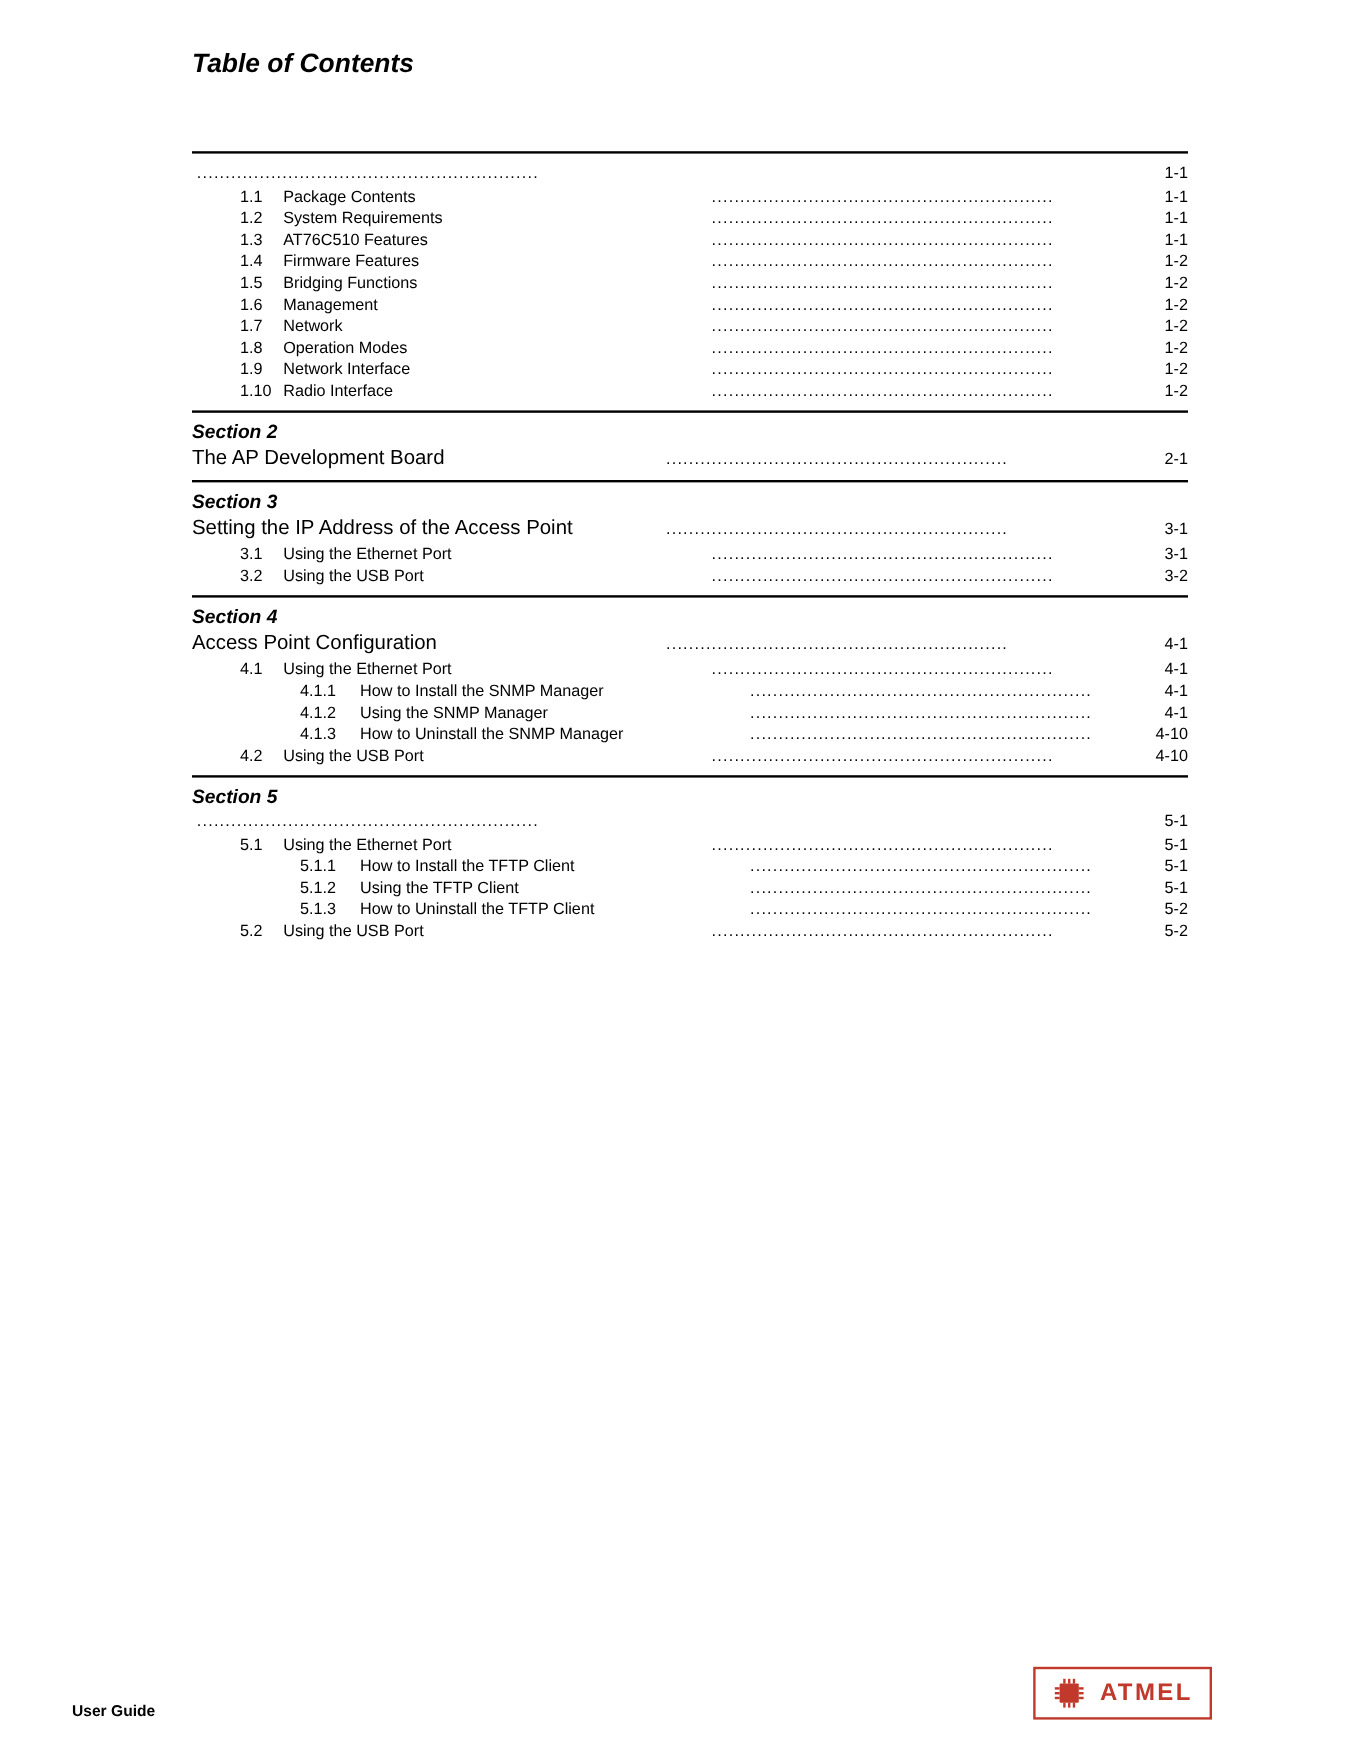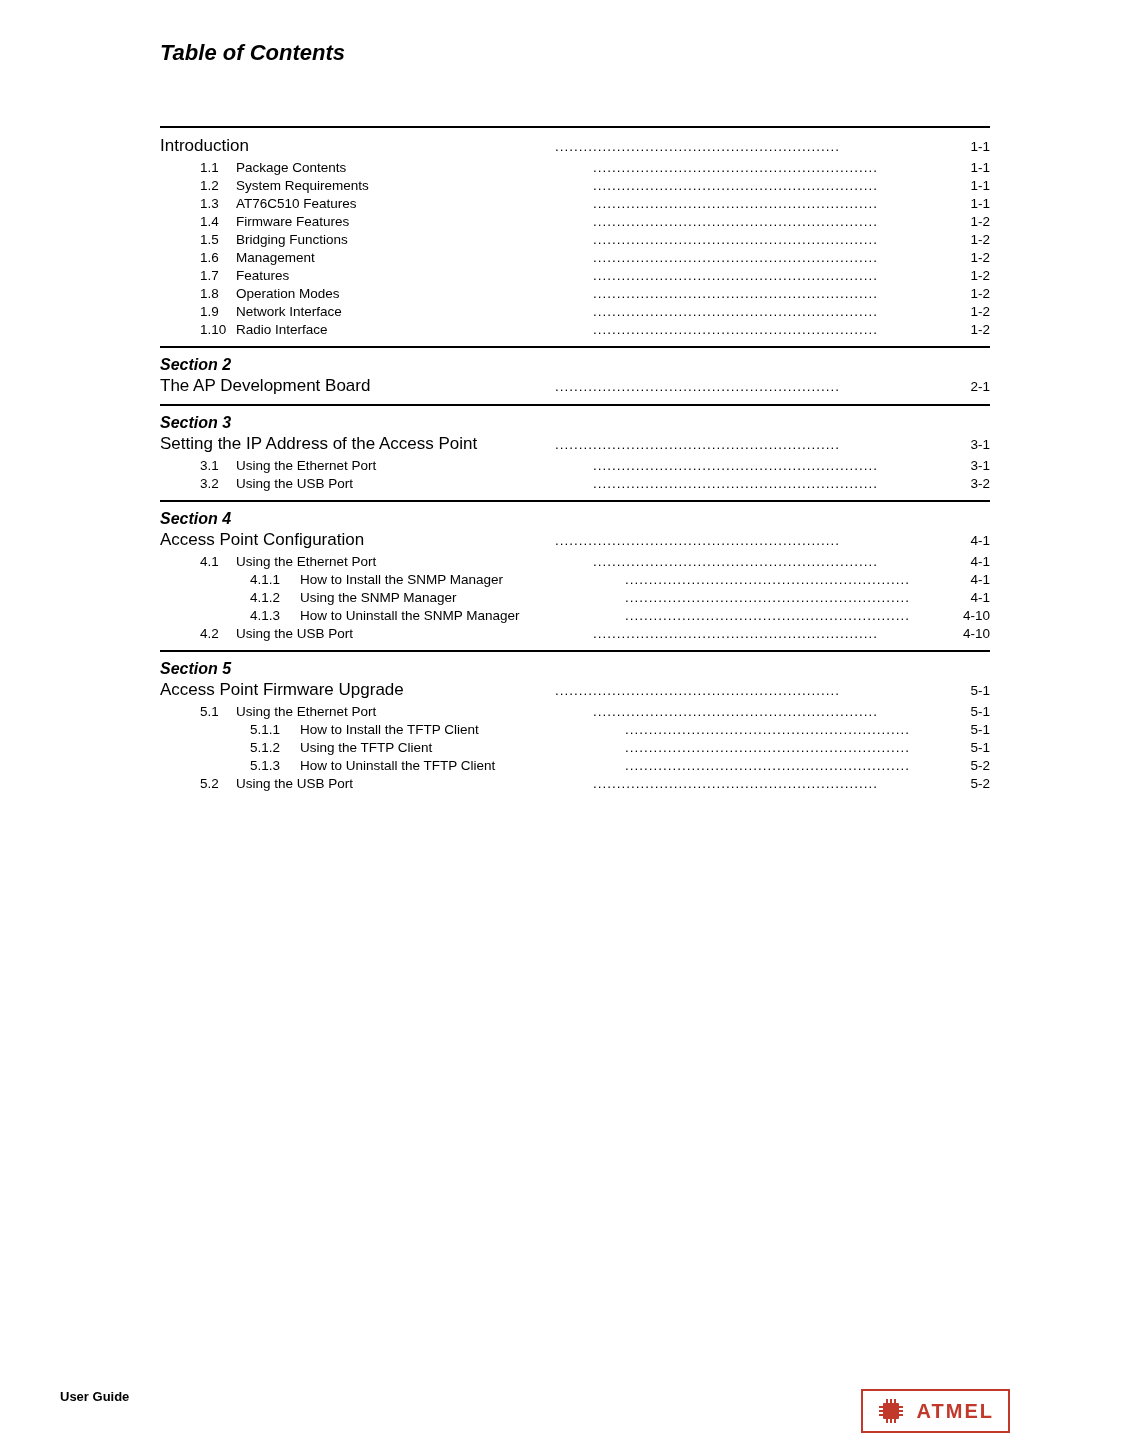--- a/index.html
+++ b/index.html
@@ -96,21 +96,21 @@
     }
     .section-block {
       margin-bottom: 8px;
     }
     .footer {
       position: absolute;
       bottom: 20px;
       left: 0;
       right: 0;
       display: flex;
-      align-items: flex-start;
+      align-items: flex-end;
       justify-content: space-between;
       padding: 0 60px;
     }
     .footer-text {
       font-size: 13px;
       font-weight: bold;
     }
     .atmel-logo {
       display: flex;
       align-items: center;
@@ -145,21 +145,20 @@
 <body>
 
 <div class="page">
   <div class="main-content">
     <div class="page-title">Table of Contents</div>
 
     <div id="toc-container">
         <hr class="divider">
         <div class="section-block">
           <div class="toc-entry level1">
-            <span class="toc-label">Introduction </span>
             <span class="toc-dots">
               <span class="dots-line">............................................................</span>
             </span>
             <span class="toc-page">1-1</span>
           </div>
           <div class="toc-entry level2">
             <span class="toc-number level2">1.1</span>
             <span class="toc-label">Package Contents </span>
             <span class="toc-dots">
               <span class="dots-line">............................................................</span>
@@ -201,21 +200,21 @@
           <div class="toc-entry level2">
             <span class="toc-number level2">1.6</span>
             <span class="toc-label">Management </span>
             <span class="toc-dots">
               <span class="dots-line">............................................................</span>
             </span>
             <span class="toc-page">1-2</span>
           </div>
           <div class="toc-entry level2">
             <span class="toc-number level2">1.7</span>
-            <span class="toc-label">Features </span>
+            <span class="toc-label">Network </span>
             <span class="toc-dots">
               <span class="dots-line">............................................................</span>
             </span>
             <span class="toc-page">1-2</span>
           </div>
           <div class="toc-entry level2">
             <span class="toc-number level2">1.8</span>
             <span class="toc-label">Operation Modes </span>
             <span class="toc-dots">
               <span class="dots-line">............................................................</span>
@@ -325,21 +324,20 @@
             <span class="toc-dots">
               <span class="dots-line">............................................................</span>
             </span>
             <span class="toc-page">4-10</span>
           </div>
         </div>
         <hr class="divider">
         <div class="section-block">
           <div class="section-heading">Section 5</div>
           <div class="toc-entry level1">
-            <span class="toc-label">Access Point Firmware Upgrade </span>
             <span class="toc-dots">
               <span class="dots-line">............................................................</span>
             </span>
             <span class="toc-page">5-1</span>
           </div>
           <div class="toc-entry level2">
             <span class="toc-number level2">5.1</span>
             <span class="toc-label">Using the Ethernet Port </span>
             <span class="toc-dots">
               <span class="dots-line">............................................................</span>

